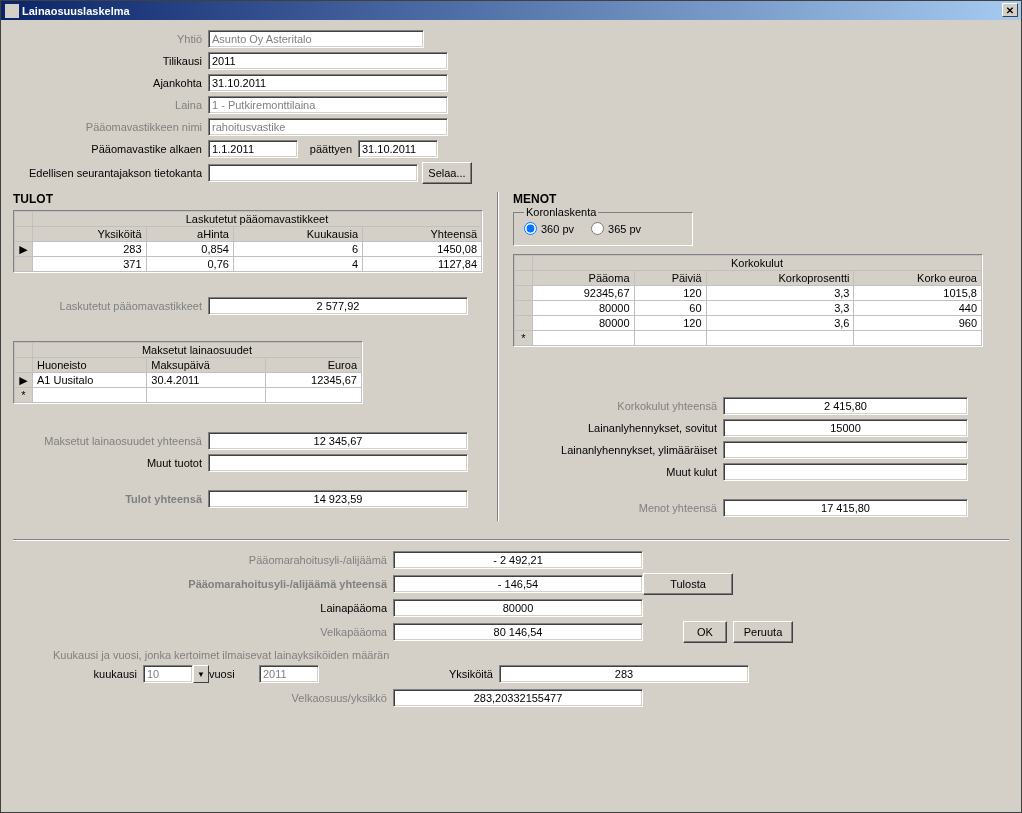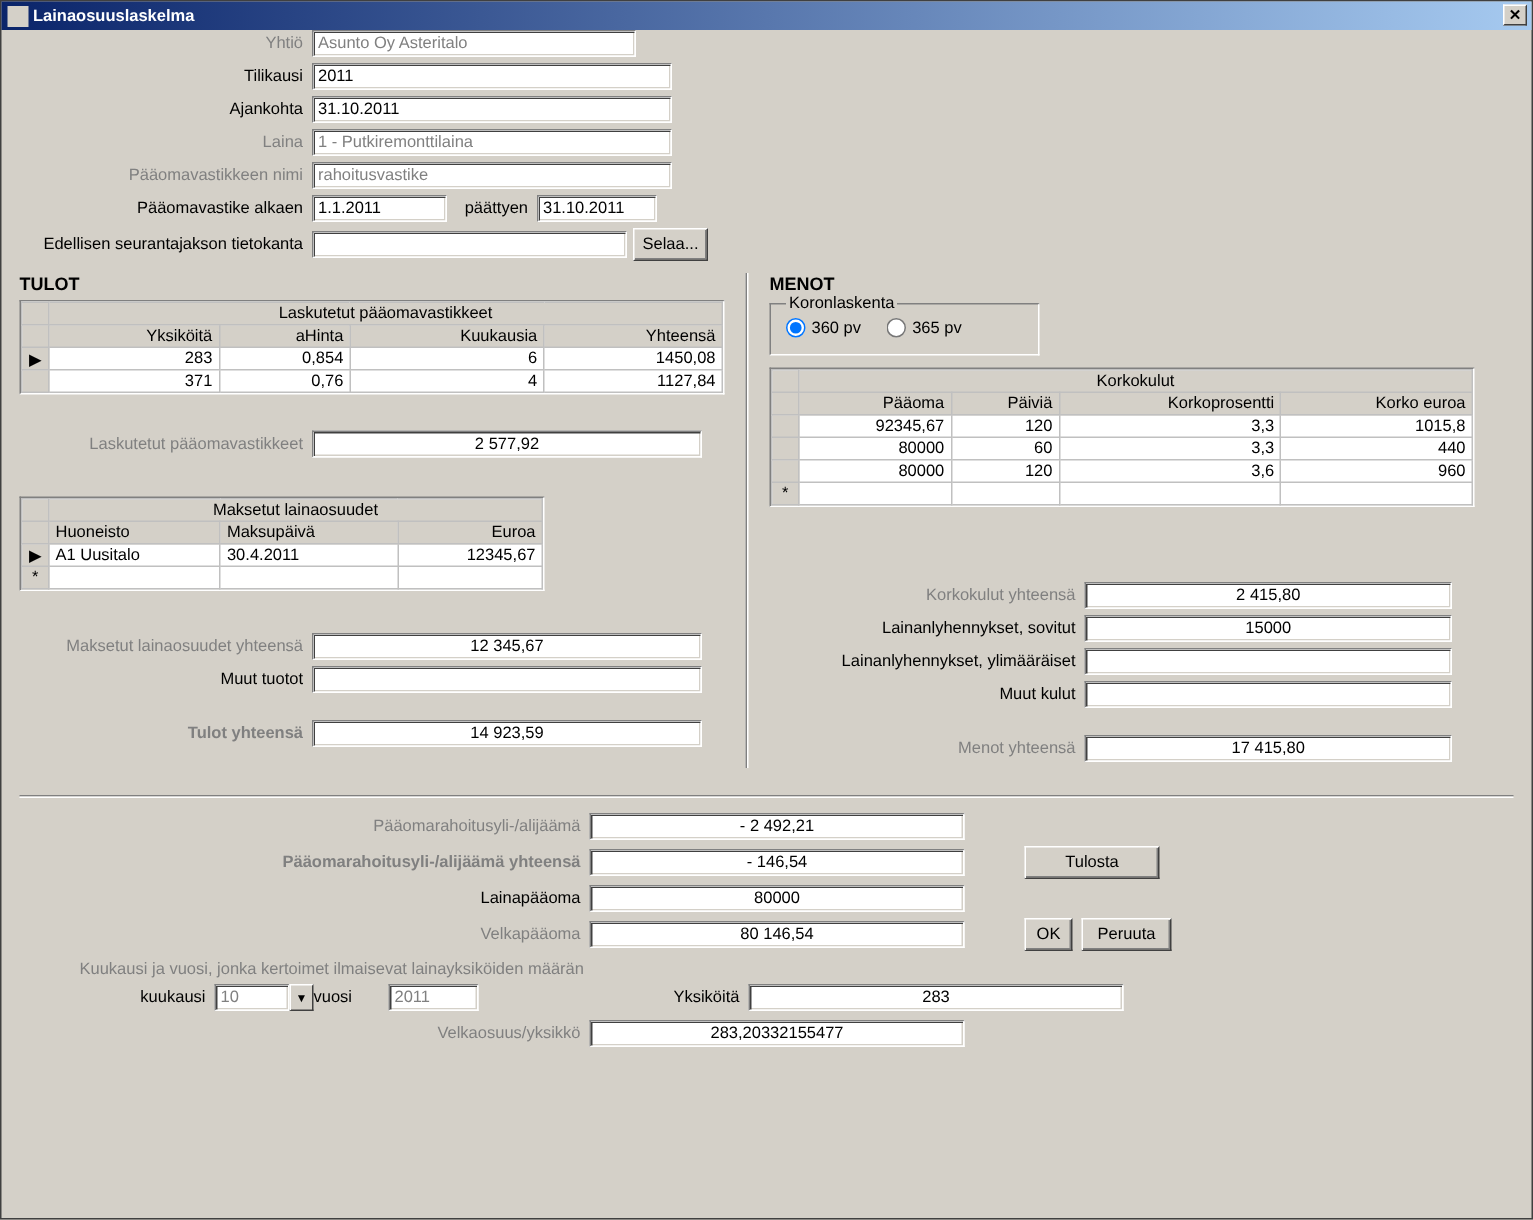--- a/index.html
+++ b/index.html
@@ -43,21 +43,21 @@
     border-right-color:#404040; border-bottom-color:#404040;
     font-size: 10px;
     text-align: center;
     line-height: 13px;
     color: #000;
     font-family: Arial;
     font-weight: bold;
   }
   .client {
     position: relative;
-    padding: 0 12px;
+    padding: 10px 12px;
   }
 
   .sunken {
     background: #fff;
     border: 1px solid #808080;
     border-right-color: #fff;
     border-bottom-color: #fff;
     box-shadow: inset 1px 1px 0 #404040, inset -1px -1px 0 #d4d0c8;
     padding: 1px 3px;
     height: 18px;
@@ -351,30 +351,30 @@
     <div class="hsep" style="margin:18px 0 10px 0"></div>
 
     <div style="position:relative">
       <div class="row">
         <div class="label" style="width:380px">Pääomarahoitusyli-/alijäämä</div>
         <div class="sunken right" style="width:250px">- 2 492,21</div>
       </div>
       <div class="row">
         <div class="label" style="width:380px;font-weight:bold">Pääomarahoitusyli-/alijäämä yhteensä</div>
         <div class="sunken right" style="width:250px">- 146,54</div>
-        <div class="button" style="margin-left:40px;width:90px">Tulosta</div>
+        <div class="button" style="width:90px">Tulosta</div>
       </div>
       <div class="row">
         <div class="label" style="width:380px;color:#000">Lainapääoma</div>
         <div class="sunken right" style="width:250px">80000</div>
       </div>
       <div class="row">
         <div class="label" style="width:380px">Velkapääoma</div>
         <div class="sunken right" style="width:250px">80 146,54</div>
-        <div class="button" style="margin-left:40px;width:32px">OK</div>
+        <div class="button" style="margin-left:40px;width:44px">OK</div>
         <div class="button" style="margin-left:6px;width:60px">Peruuta</div>
       </div>
 
       <div class="row" style="margin-top:6px">
         <div class="label" style="width:auto;padding-left:40px">Kuukausi ja vuosi, jonka kertoimet ilmaisevat lainayksiköiden määrän</div>
       </div>
       <div class="row">
         <div class="label" style="width:130px;color:#000">kuukausi</div>
         <div class="combo">
           <div class="sunken" style="color:#808080">10</div>

